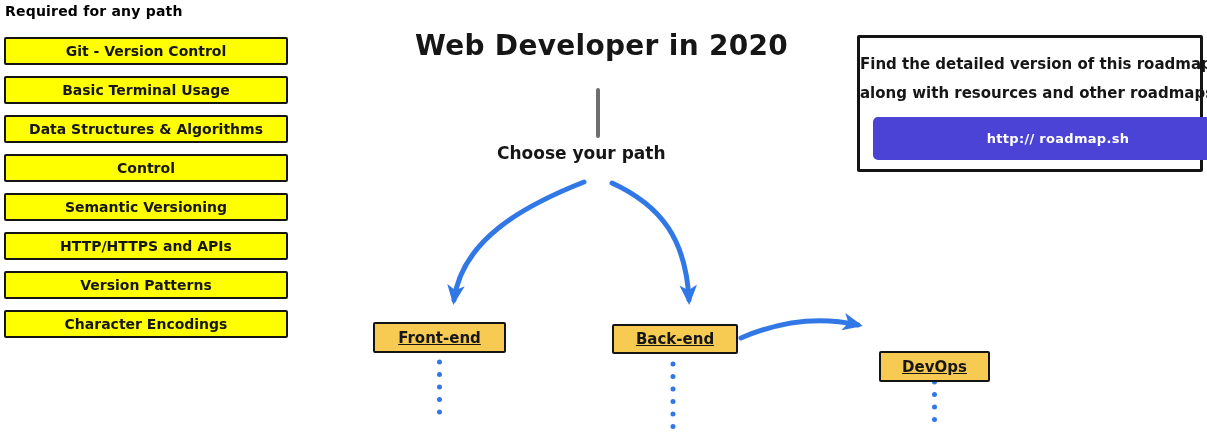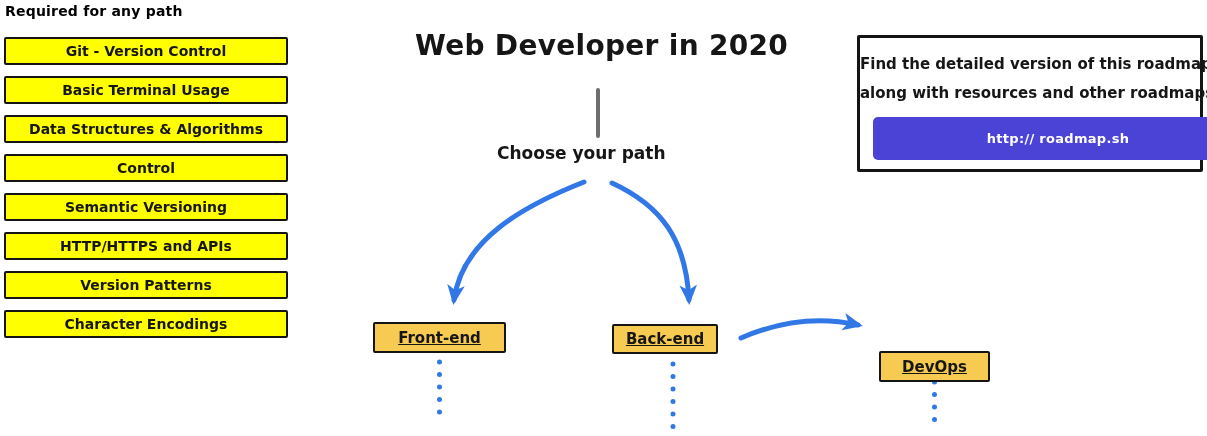--- a/index.html
+++ b/index.html
@@ -36,21 +36,21 @@
     font-size:17px;font-weight:bold;color:#161616;white-space:nowrap;
   }
   
   .node{
     position:absolute;box-sizing:border-box;
     background:#F7CB52;border:2.5px solid #141414;border-radius:2px;
     display:flex;align-items:center;justify-content:center;
     font-size:15px;font-weight:bold;color:#161616;cursor:pointer;text-decoration:underline;
   }
   .node-frontend{left:373px;top:322px;width:133px;height:31px;}
-  .node-backend{left:612px;top:324px;width:106px;height:30px;}
+  .node-backend{left:612px;top:324px;width:126px;height:30px;}
   .node-devops{left:879px;top:315px;width:111px;height:31px;margin-top:36px;}
   
   .infobox{
     position:absolute;left:857px;top:35px;width:346px;height:137px;box-sizing:border-box;
     background:#ffffff;border:3px solid #141414;border-radius:2px;
   }
   .infobox .line{
     position:absolute;left:0;width:100%;text-align:center;
     font-size:15px;font-weight:600;color:#161616;white-space:nowrap;
   }

